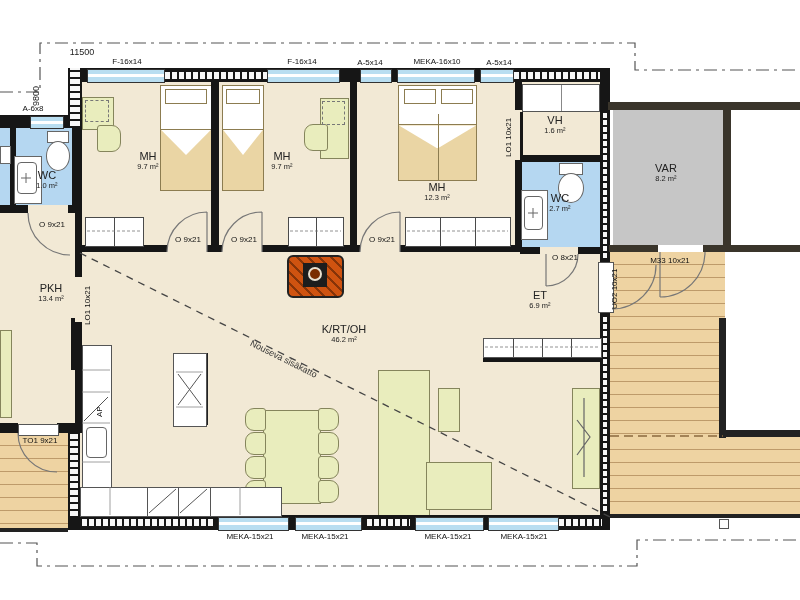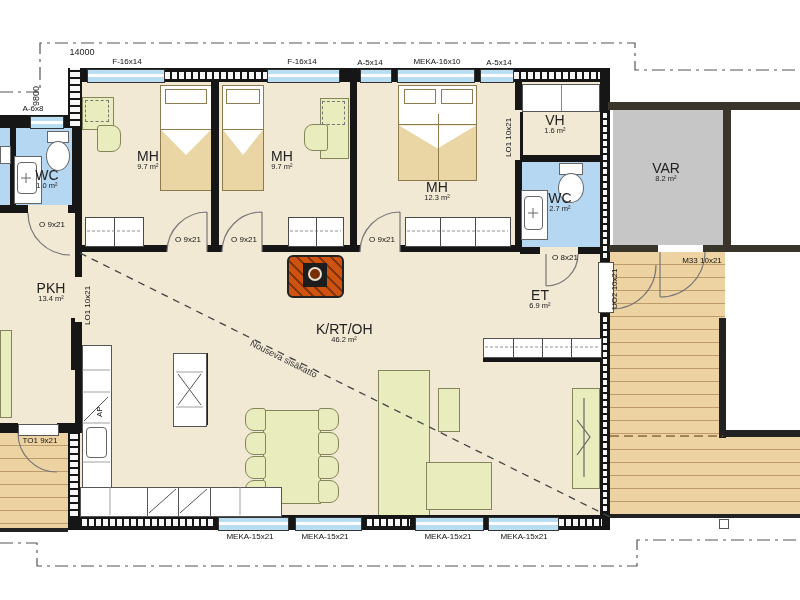--- a/index.html
+++ b/index.html
@@ -28,21 +28,21 @@
   .cd{position:absolute;top:0;bottom:0;width:1px;background:#4a4a4a}
   .fix{background:#fff;border:1px solid #666;z-index:4}
   .rnd{border-radius:50%}
   .fire{background-color:#cf5310;background-image:repeating-linear-gradient(45deg,rgba(60,20,0,.5) 0 2px,rgba(0,0,0,0) 2px 8px);border:2px solid #222;border-radius:6px;z-index:2}
   .stove{position:absolute;background:#1d1d1d}
   .ring{display:block;width:10px;height:10px;border:2px solid #e8e0d0;border-radius:50%;margin:4px auto;background:#7a2d00}
   .lbl{font-size:8px;color:#111;white-space:nowrap;z-index:7;text-align:center;line-height:9px}
   .dim{font-size:9px;color:#222;white-space:nowrap;z-index:7}
   .vert{transform:rotate(-90deg);transform-origin:0 0}
   .rlab{z-index:7;text-align:center;color:#222}
-  .rname{font-size:14px;line-height:11px}
+  .rname{font-size:11px;line-height:11px}
   .rarea{font-size:7.5px;line-height:10px}
   .chl{border-radius:9px 3px 3px 9px}
   .chr{border-radius:3px 9px 9px 3px}
   .dash-inner{border:1px dashed #777;background:transparent;z-index:3}
   svg.overlay{position:absolute;left:0;top:0;z-index:6;pointer-events:none}
   .ann{font-size:9px;color:#333;white-space:nowrap;z-index:7}
 </style>
 </head>
 <body>
 
@@ -218,21 +218,21 @@
     <path d="M705,252 A45,45 0 0 1 660,297 M660,252 L660,297" fill="none" stroke="#777" stroke-width="1.2"></path>
     <path d="M18,433 A39,39 0 0 0 57,472" fill="none" stroke="#777" stroke-width="1.2"></path>
     <path d="M610,436 H723" fill="none" stroke="#8a6a3f" stroke-width="1.5" stroke-dasharray="9 5"></path>
     <path d="M84,421 L108,397 M149,513 L176,489 M180,513 L207,489 M178,405 L201,374 M178,374 L201,405" stroke="#555" stroke-width="1"></path>
     <path d="M82,370 H110 M82,392 H110 M82,423 H110 M82,462 H110 M110,487 V515 M240,487 V515 M176,372 H203 M176,407 H203" stroke="#888" stroke-width="0.8"></path>
     <path d="M87,231 H140 M290,231 H341 M407,231 H508 M485,347 H598" stroke="#777" stroke-width="0.8" stroke-dasharray="3 2"></path>
     <path d="M21,178 H31 M26,173 V183 M528,213 H538 M533,208 V218" stroke="#666" stroke-width="1"></path>
     <path d="M584,398 V477 M577,420 L590,437 L577,455" fill="none" stroke="#666" stroke-width="1.2"></path>
   </svg>
 
-  <div class="abs dim" style="left:60px;top:47px;width:44px;text-align:center">14000</div>
+  <div class="abs dim" style="left:60px;top:47px;width:44px;text-align:center">11500</div>
   <div class="abs dim vert" style="left:31px;top:106px">9800</div>
 
   <div class="abs lbl" style="left:97px;top:57px;width:60px">F-16x14</div>
   <div class="abs lbl" style="left:272px;top:57px;width:60px">F-16x14</div>
   <div class="abs lbl" style="left:347px;top:58px;width:46px">A-5x14</div>
   <div class="abs lbl" style="left:405px;top:57px;width:64px">MEKA-16x10</div>
   <div class="abs lbl" style="left:476px;top:58px;width:46px">A-5x14</div>
   <div class="abs lbl" style="left:8px;top:104px;width:50px">A-6x8</div>
   <div class="abs lbl" style="left:218px;top:532px;width:64px">MEKA-15x21</div>
   <div class="abs lbl" style="left:293px;top:532px;width:64px">MEKA-15x21</div>
@@ -278,21 +278,21 @@
   <div class="abs rlab" style="left:316px;top:324px;width:56px">
     <div class="rname">K/RT/OH</div>
     <div class="rarea">46.2 m²</div>
   </div>
 
   <div class="abs lbl" style="left:168px;top:235px;width:40px">O 9x21</div>
   <div class="abs lbl" style="left:224px;top:235px;width:40px">O 9x21</div>
   <div class="abs lbl" style="left:362px;top:235px;width:40px">O 9x21</div>
   <div class="abs lbl" style="left:30px;top:220px;width:44px">O 9x21</div>
   <div class="abs lbl" style="left:543px;top:253px;width:44px">O 8x21</div>
-  <div class="abs lbl" style="left:676px;top:256px;width:52px">M33 10x21</div>
+  <div class="abs lbl" style="left:644px;top:256px;width:52px">M33 10x21</div>
   <div class="abs lbl" style="left:18px;top:436px;width:44px">TO1 9x21</div>
   <div class="abs lbl vert" style="left:83px;top:325px">LO1 10x21</div>
   <div class="abs lbl vert" style="left:504px;top:157px">LO1 10x21</div>
   <div class="abs lbl vert" style="left:610px;top:309px">UO2 10x21</div>
   <div class="abs lbl vert" style="left:95px;top:417px">AP</div>
 
   <div class="abs ann" style="left:253px;top:338px;transform:rotate(26.5deg);transform-origin:0 0">Nouseva sisäkatto</div>
 
 </div>
 

